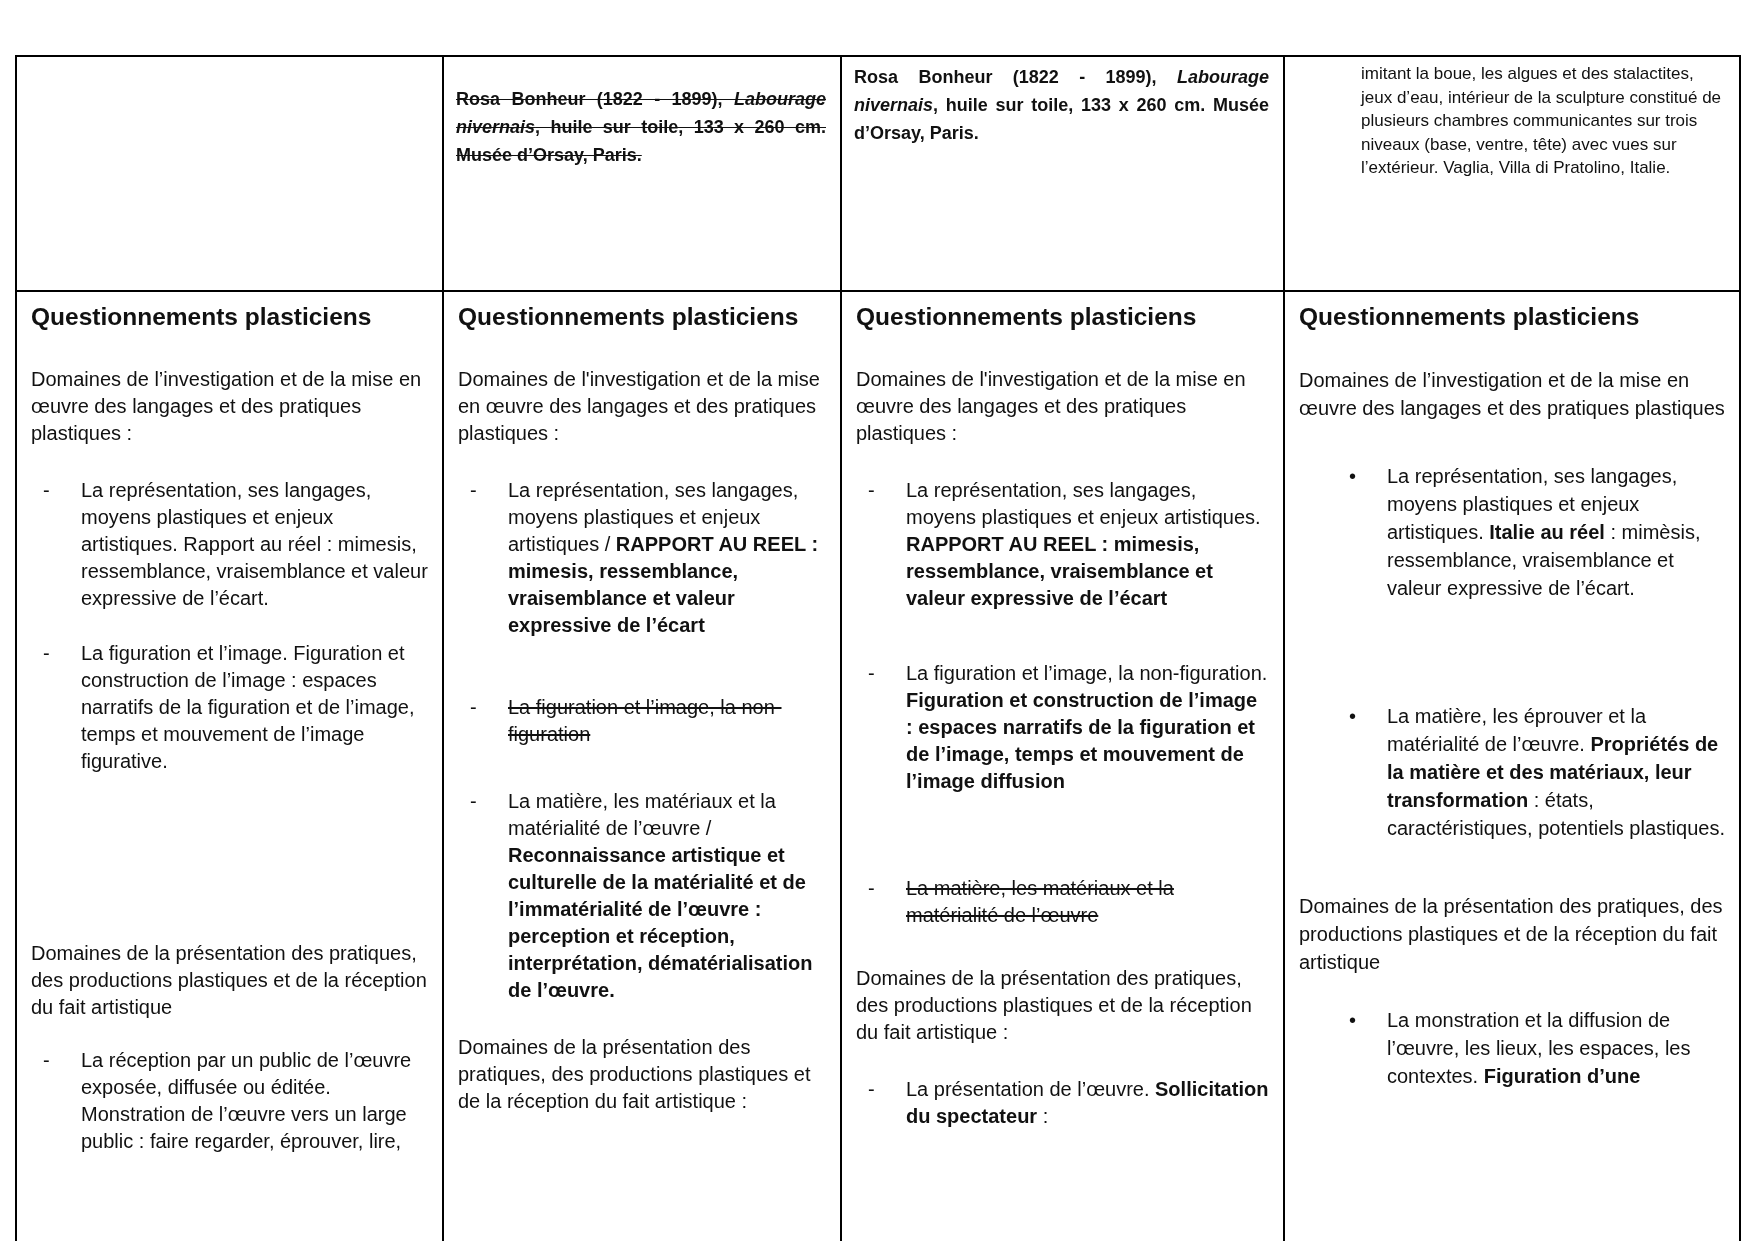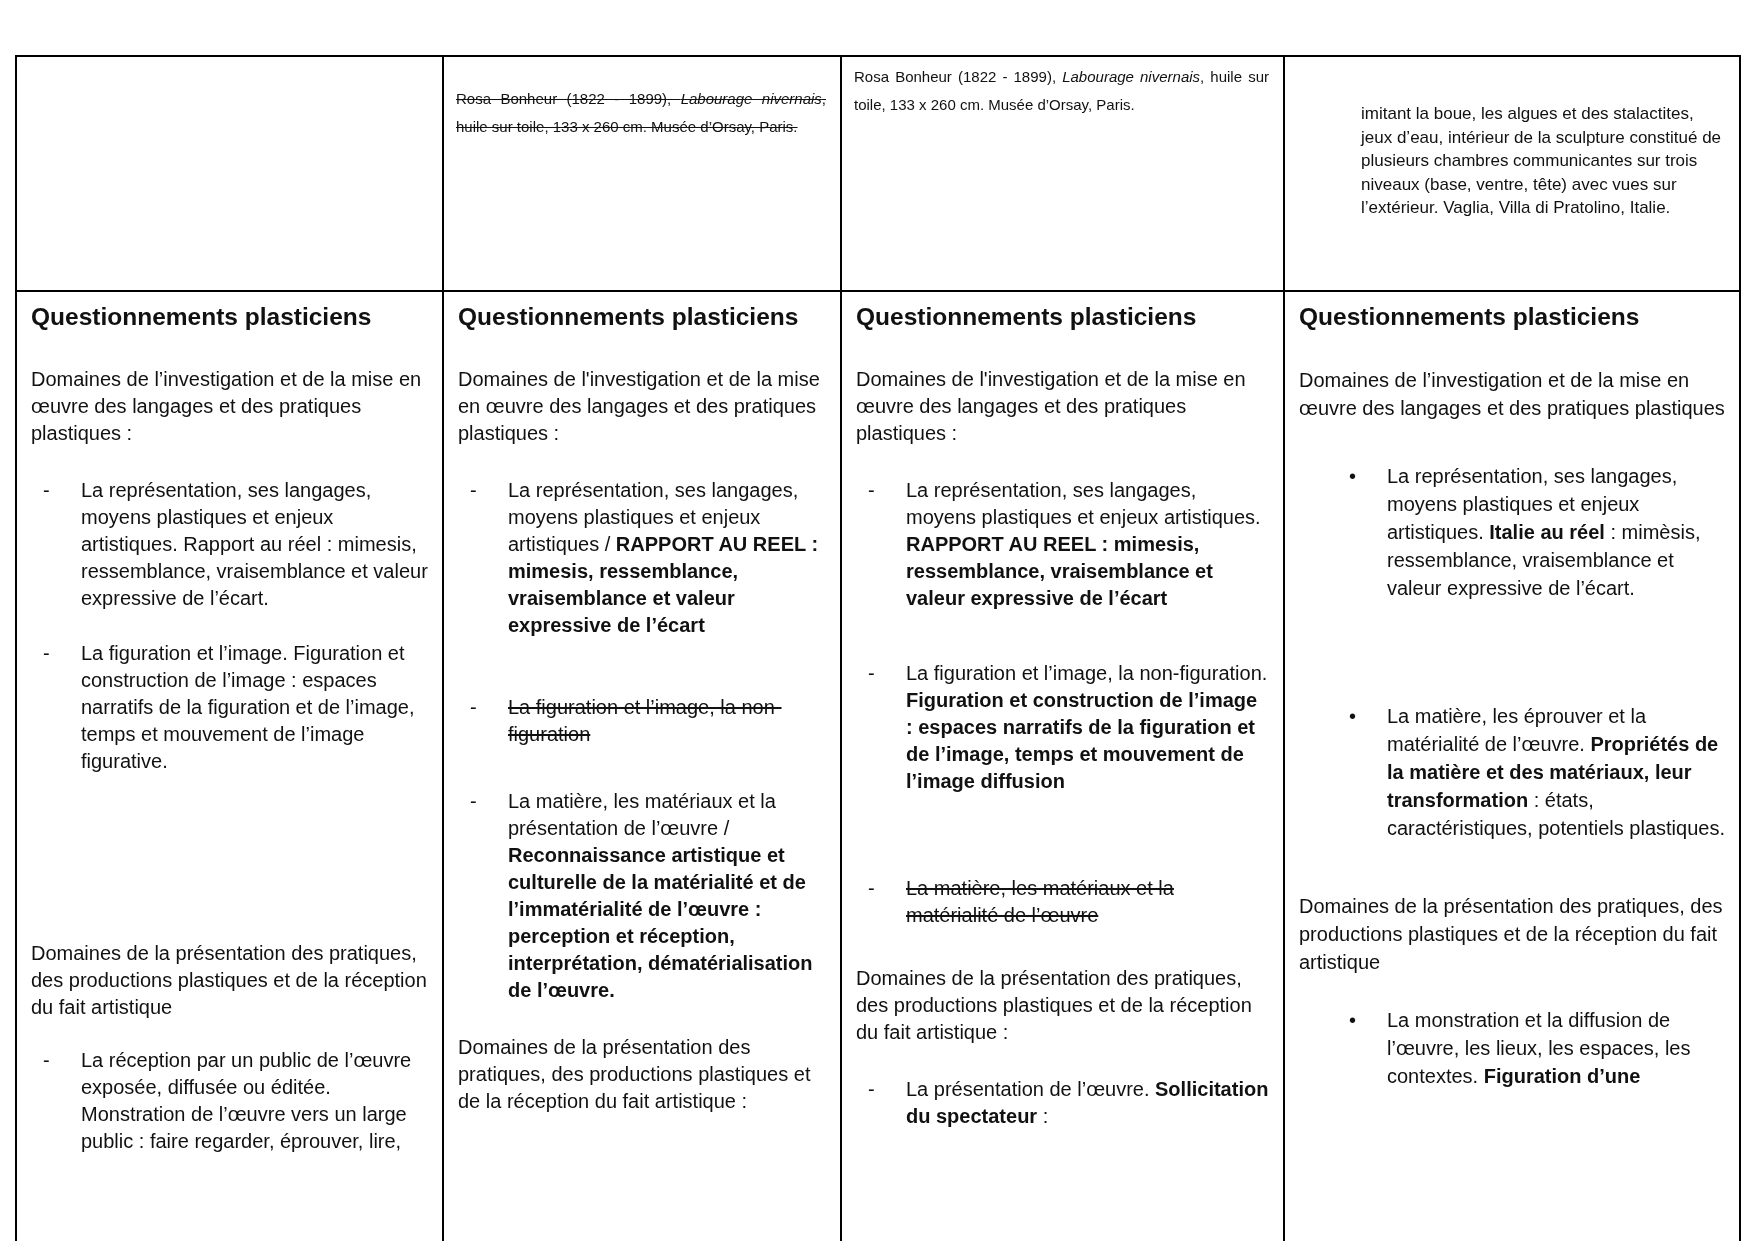--- a/index.html
+++ b/index.html
@@ -11,23 +11,23 @@
   }
   table.doc {
     position:absolute; left:15px; top:55px; width:1724px;
     border-collapse:collapse; table-layout:fixed;
   }
   td { border:2px solid #000; vertical-align:top; padding:0; overflow:hidden; background:#fff; }
   tr.r1 { height:235px; }
   tr.r2 { height:973px; }
 
   
-  .cap { font-size:15px; line-height:28px; padding:6px 14px 0 12px; text-align:justify; }
+  .cap { font-size:18px; line-height:28px; padding:6px 14px 0 12px; text-align:justify;font-weight:bold; }
   .cap.low { padding-top:28px; }
-  .cap4 { font-size:17px; line-height:23.5px; padding:5px 14px 0 76px; text-align:left;margin-top:40px; }
+  .cap4 { font-size:17px; line-height:23.5px; padding:5px 14px 0 76px; text-align:left; }
 
   
   .cell { padding:10px 14px 0 14px; font-size:20px; line-height:27px; }
   .cell.c4 { line-height:28px; }
   .qh { font-size:24.5px; font-weight:bold; line-height:30px; margin:0 0 34px 0; }
 
   .item { position:relative; padding-left:50px; }
   .item > .mk { position:absolute; left:12px; top:0; }
   .c4 .item { padding-left:88px; }
   .c4 .item > .mk { left:50px; }
@@ -99,21 +99,21 @@
           <div class="item mt30">
             <span class="mk">-</span>
             <span>La représentation, ses langages, moyens plastiques et enjeux artistiques / </span><span class="b">RAPPORT AU REEL : mimesis, ressemblance, vraisemblance et valeur expressive de l’écart</span>
           </div>
           <div class="item strike mt55">
             <span class="mk">-</span>
             <span>La figuration et l’image, la non-figuration</span>
           </div>
           <div class="item mt40">
             <span class="mk">-</span>
-            <span>La matière, les matériaux et la présentation de l’œuvre / </span><span class="b">Reconnaissance artistique et culturelle de la matérialité et de l’immatérialité de l’œuvre : perception et réception, interprétation, dématérialisation de l’œuvre.</span>
+            <span>La matière, les matériaux et la matérialité de l’œuvre / </span><span class="b">Reconnaissance artistique et culturelle de la matérialité et de l’immatérialité de l’œuvre : perception et réception, interprétation, dématérialisation de l’œuvre.</span>
           </div>
           <p class="para mt30"><span>Domaines de la présentation des pratiques, des productions plastiques et de la réception du fait artistique :</span></p>
         </div>
       </td>
 
       <td>
         <div class="cell">
           <h3 class="qh">Questionnements plasticiens</h3>
           <p class="para"><span>Domaines de l'investigation et de la mise en œuvre des langages et des pratiques plastiques :</span></p>
           <div class="item mt30">

